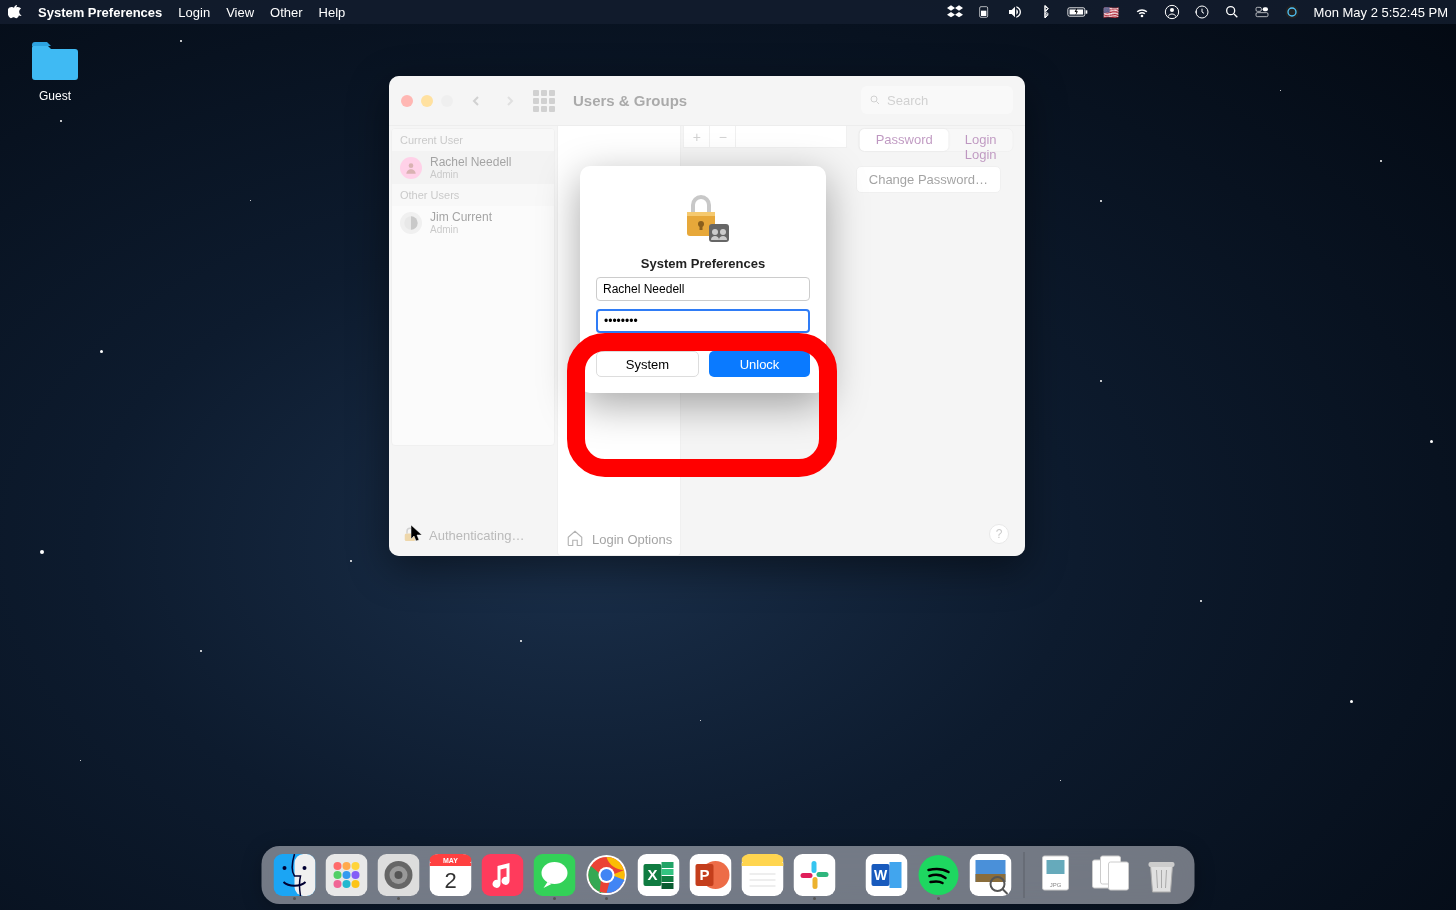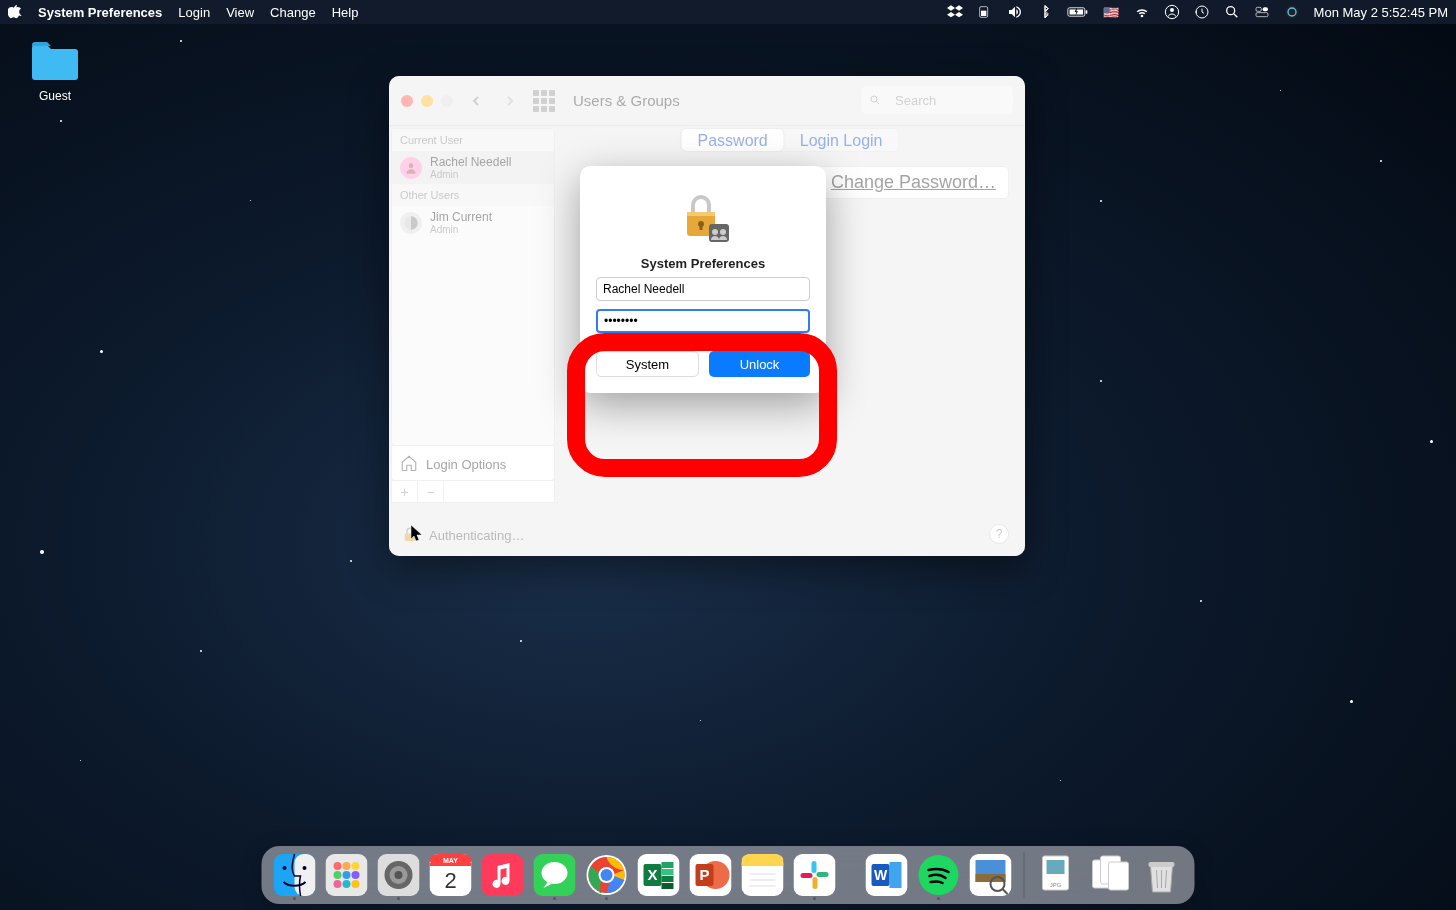--- a/index.html
+++ b/index.html
@@ -17,40 +17,40 @@
 .window { position: absolute; top: 76px; left: 389px; width: 636px; height: 480px; background: #e9e9e9; border-radius: 10px; box-shadow: 0 12px 40px rgba(0,0,0,.45); overflow: hidden; }
 .window-overlay { position: absolute; inset: 0; background: rgba(255,255,255,.55); z-index: 2; pointer-events: none; }
 .titlebar { height: 50px; display: flex; align-items: center; padding: 0 12px; border-bottom: 1px solid #d8d8d8; gap: 12px; position: relative; }
 .traffic-lights { display: flex; gap: 8px; }
 .traffic-light { width: 12px; height: 12px; border-radius: 50%; background: #dcdcdc; }
 .traffic-light.red { background: #ff5f57; }
 .traffic-light.yellow { background: #febc2e; }
 .nav-arrow { width: 22px; height: 22px; display: flex; align-items: center; justify-content: center; color: #888; }
 .grid-btn { width: 22px; height: 22px; display: grid; grid-template-columns: repeat(3,1fr); grid-template-rows: repeat(3,1fr); gap: 2px; }
 .grid-btn span { background: #999; border-radius: 1px; }
-.window-title { font-size: 15px; font-weight: 400; color: #444; flex: 0 0 auto; margin-left: 6px; }
-.search-box { position: absolute; right: 12px; top: 10px; width: 152px; height: 28px; background: #f2f2f2; border-radius: 6px; display: flex; align-items: center; padding: 0 8px; color: #999; font-size: 13px; gap: 14px; }
+.window-title { font-size: 15px; font-weight: 700; color: #444; flex: 0 0 auto; margin-left: 6px; }
+.search-box { position: absolute; right: 12px; top: 10px; width: 152px; height: 28px; background: #f2f2f2; border-radius: 6px; display: flex; align-items: center; padding: 0 8px; color: #999; font-size: 13px; gap: 6px; }
 .window-body { display: flex; height: calc(100% - 50px); position: relative; }
 .sidebar { width: 164px; border: 1px solid #ddd; margin: 2px 0 0 2px; height: 318px; background: #f7f7f7; border-radius: 4px; overflow: hidden; }
 .sidebar-header { font-size: 11px; color: #888; padding: 5px 8px; background: #efefef; }
 .user-row { display: flex; align-items: center; padding: 4px 8px; gap: 8px; }
 .user-row.selected { background: #e4e4e4; }
 .avatar { width: 22px; height: 22px; border-radius: 50%; background: #ddd; display: flex; align-items: center; justify-content: center; overflow: hidden; }
 .user-info { display: flex; flex-direction: column; }
 .user-name { font-size: 12px; color: #333; }
 .user-role { font-size: 10px; color: #888; }
 .login-options { display: flex; align-items: flex-end; gap: 8px; padding: 8px; border: 1px solid #ddd; margin-left: 2px; border-top: none; background: #fff; border-bottom-left-radius: 4px; border-bottom-right-radius: 4px; }
 .house-icon { width: 18px; height: 18px; stroke: #555; fill: none; }
 .plus-minus { display: flex; border: 1px solid #ddd; margin: 0 0 0 2px; border-top: none; height: 22px; width: 164px; background: #fff; }
 .pm-btn { width: 26px; border-right: 1px solid #ddd; display: flex; align-items: center; justify-content: center; color: #999; font-size: 14px; }
 .tabs { position: absolute; top: 0; left: 50%; transform: translateX(-50%); display: flex; background: #f0f0f0; border-radius: 6px; height: 24px; margin-top: 2px; border: 1px solid #e0e0e0; }
-.tab { padding: 3px 16px; font-size: 16px; color: #1d4ed8; }
+.tab { padding: 3px 16px; font-size: 13px; color: #701a75; }
 .tab.active { background: #fff; border-radius: 5px; box-shadow: 0 0 2px rgba(0,0,0,.15); }
 .content { flex: 1; padding: 38px 16px 0; position: relative; }
-.change-pw-btn { position: absolute; right: 16px; top: 40px; background: #fff; border: 1px solid #ddd; border-radius: 5px; padding: 5px 12px; font-size: 18px; color: #333; text-decoration: underline; }
+.change-pw-btn { position: absolute; right: 24px; top: 40px; background: #fff; border: 1px solid #ddd; border-radius: 5px; padding: 5px 12px; font-size: 13px; color: #333; }
 .lock-row { position: absolute; bottom: 12px; left: 12px; display: flex; align-items: center; gap: 10px; color: #666; font-size: 13px; }
 .lock-icon { width: 18px; height: 18px; }
 .help-btn { position: absolute; bottom: 12px; right: 16px; width: 20px; height: 20px; border-radius: 50%; border: 1px solid #ccc; background: #fff; color: #888; font-size: 12px; display: flex; align-items: center; justify-content: center; }
 .dialog { position: absolute; top: 166px; left: 580px; width: 246px; background: #fff; border-radius: 10px; box-shadow: 0 12px 40px rgba(0,0,0,.35); padding: 22px 16px 16px; z-index: 10; text-align: center; }
 .dialog-icon { width: 56px; height: 56px; margin: 0 auto 12px; position: relative; }
 .dialog-title { font-size: 13px; font-weight: 700; color: #222; margin-bottom: 6px; }
 .dialog-msg { font-size: 11px; color: #333; margin-bottom: 30px; line-height: 1.4; }
 .dialog input { width: 100%; height: 24px; border: 1px solid #ccc; border-radius: 4px; padding: 0 6px; font-size: 12px; margin-bottom: 8px; background: #fff; }
 .dialog input.focused { border: 2px solid #2f7cf6; outline: none; }
 .dialog-buttons { display: flex; gap: 10px; margin-top: 10px; }
@@ -86,21 +86,21 @@
 <div class="star" style="top:780px;left:1060px;width:1px;height:1px"></div>
 
 <div class="menubar">
   <div class="menubar-left">
     <svg class="apple-logo" viewBox="0 0 24 24">
         <path d="M18.7 18c-.5 1.1-1 2.1-1.8 3-.9 1.1-1.8 1.6-2.7 1.6-.7 0-1.5-.2-2.4-.7-.9-.5-1.7-.7-2.3-.7-.7 0-1.5.2-2.3.7-.9.5-1.6.7-2.2.7-1 0-2-.7-3-2-.9-1.2-1.6-2.6-2.1-4.2-.5-1.7-.8-3.3-.8-4.9 0-1.8.4-3.4 1.2-4.7.6-1 1.4-1.8 2.4-2.4 1-.6 2.1-.9 3.3-.9.8 0 1.8.3 3 .8 1.2.5 1.9.8 2.2.8.2 0 1-.3 2.4-.9 1.3-.5 2.4-.8 3.3-.7 2.4.2 4.2 1.1 5.4 2.8-2.1 1.3-3.2 3.1-3.2 5.4 0 1.8.7 3.3 2 4.5.6.6 1.2 1 1.9 1.3-.2.4-.3.8-.5 1.2zM15.5 0c0 1.3-.5 2.6-1.5 3.7-.9 1.2-2.2 1.9-3.6 1.8 0-1.3.5-2.6 1.5-3.7C12.9.7 14.1 0 15.5 0z"></path>
       </svg>
     <span class="menubar-item bold">System Preferences</span>
     <span class="menubar-item">Login</span>
     <span class="menubar-item">View</span>
-    <span class="menubar-item">Change</span>
+    <span class="menubar-item">Other</span>
     <span class="menubar-item">Help</span>
   </div>
   <div class="menubar-right">
     <svg class="menubar-icon" viewBox="0 0 24 24">
         <path d="M6 2l6 4-6 4-6-4 6-4zm12 0l6 4-6 4-6-4 6-4zM6 12l6 4-6 4-6-4 6-4zm12 0l6 4-6 4-6-4 6-4z"></path>
       </svg>
     <svg class="menubar-icon" viewBox="0 0 24 24">
         <rect x="4" y="4" width="12" height="16" rx="2" stroke="#fff" fill="none"></rect>
         <rect x="6" y="10" width="8" height="8" fill="#fff"></rect>
       </svg>
@@ -186,21 +186,21 @@
     <div class="window-title">Users &amp; Groups</div>
     <div class="search-box">
       <svg width="12" height="12" viewBox="0 0 24 24">
           <circle cx="10" cy="10" r="6" stroke="#999" fill="none" stroke-width="2"></circle>
           <line x1="15" y1="15" x2="20" y2="20" stroke="#999" stroke-width="2"></line>
         </svg>
       <span>Search</span>
     </div>
   </div>
   <div class="window-body">
-    <div style="display:flex;flex-direction:column">
+    <div style="display:flex;flex-direction:row">
       <div class="sidebar">
         <div class="sidebar-header">Current User</div>
         <div class="user-row selected">
           <div class="avatar" style="background:#f9c">
               <svg width="14" height="14" viewBox="0 0 24 24">
                 <circle cx="12" cy="8" r="4" fill="#a55"></circle>
                 <path d="M4 22c0-5 4-8 8-8s8 3 8 8" fill="#a55"></path>
               </svg>
             </div>
           <div class="user-info">

